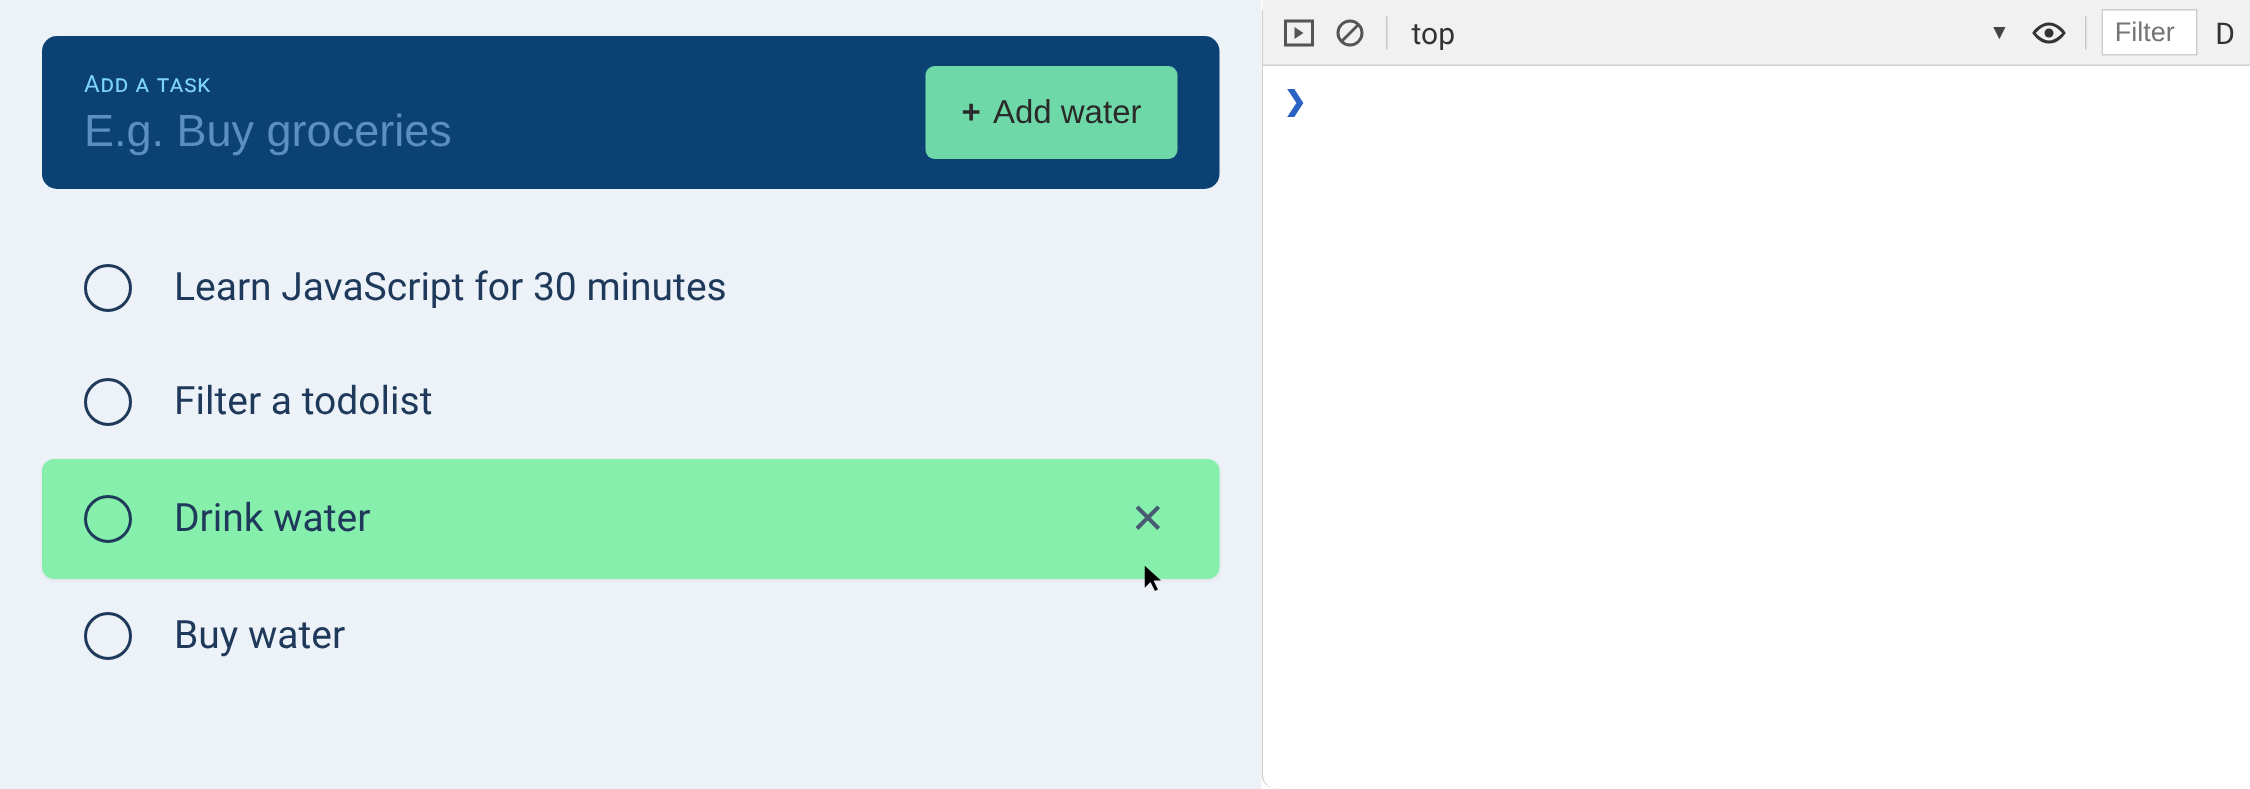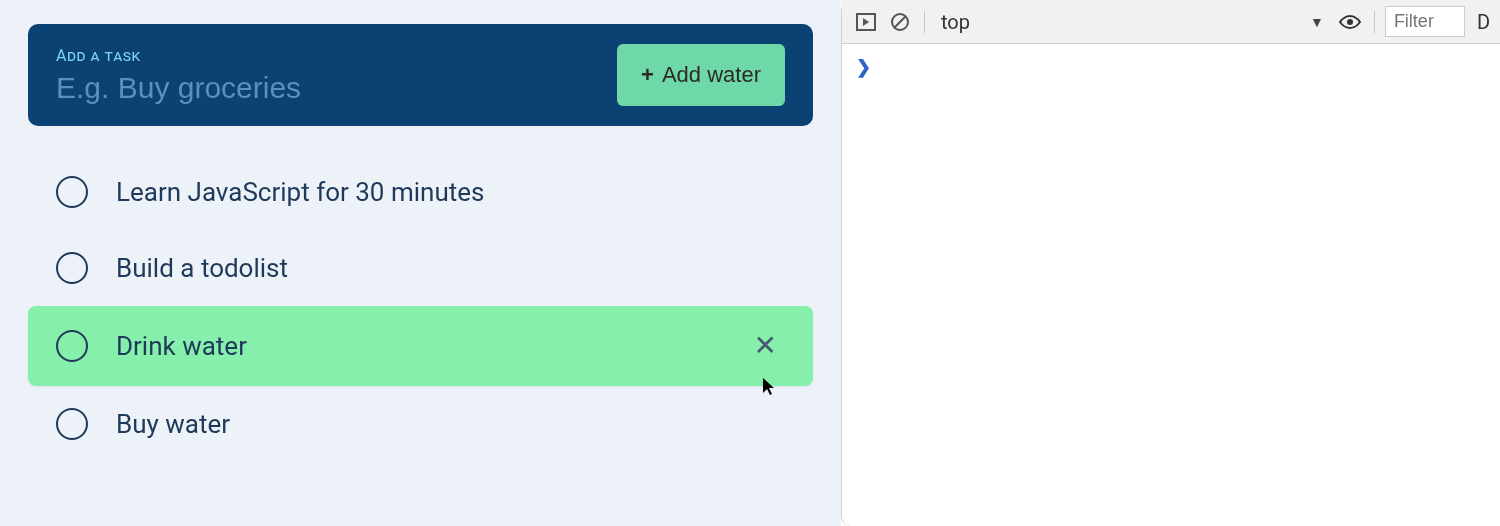--- a/index.html
+++ b/index.html
@@ -161,21 +161,21 @@
       margin-left: auto;
       color: #444;
       font-size: 14px;
     }
     .filter-input {
       border: 1px solid #ccc;
       background: #fff;
       padding: 4px 8px;
       font-size: 18px;
       color: #333;
-      width: 80px;
+      width: 64px;
     }
     .truncated-label {
       font-size: 20px;
       color: #333;
       padding-left: 6px;
       white-space: nowrap;
       overflow: hidden;
     }
     .console-body {
       flex: 1;
@@ -204,21 +204,21 @@
     </button>
   </div>
 
   <div class="task-list">
     <div class="task-item">
       <button class="task-checkbox"></button>
       <span class="task-text">Learn JavaScript for 30 minutes</span>
     </div>
     <div class="task-item">
       <button class="task-checkbox"></button>
-      <span class="task-text">Build a todolist</span>
+      <span class="task-text">Filter a todolist</span>
     </div>
     <div class="task-item hovered">
       <button class="task-checkbox"></button>
       <span class="task-text">Drink water</span>
       <span class="task-delete">✕</span>
       <span class="cursor-arrow">
         <svg width="14" height="18" viewBox="0 0 14 18">
             <path d="M0 0 L0 15 L4 11 L7 17 L9 16 L6 10 L11 10 Z" fill="#000"></path>
           </svg>
       </span>

